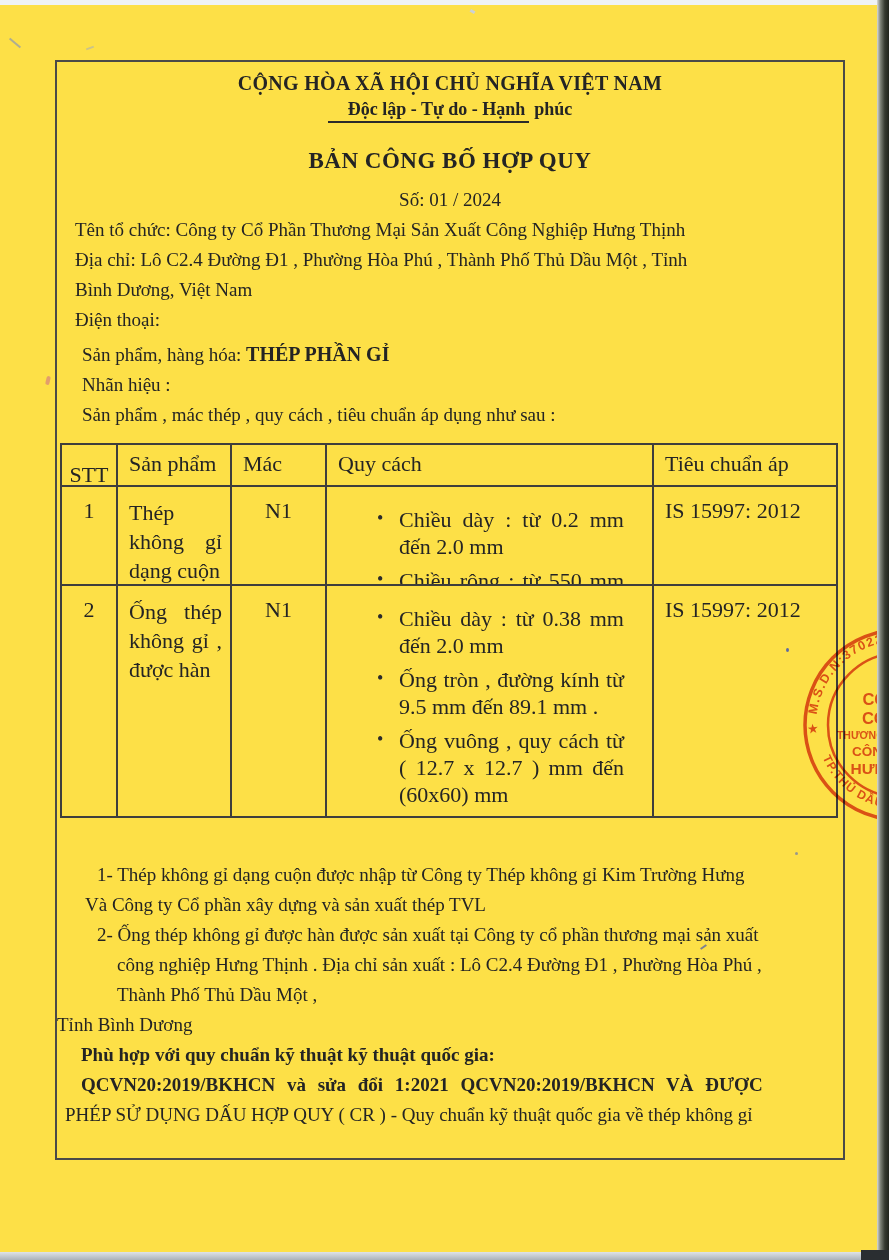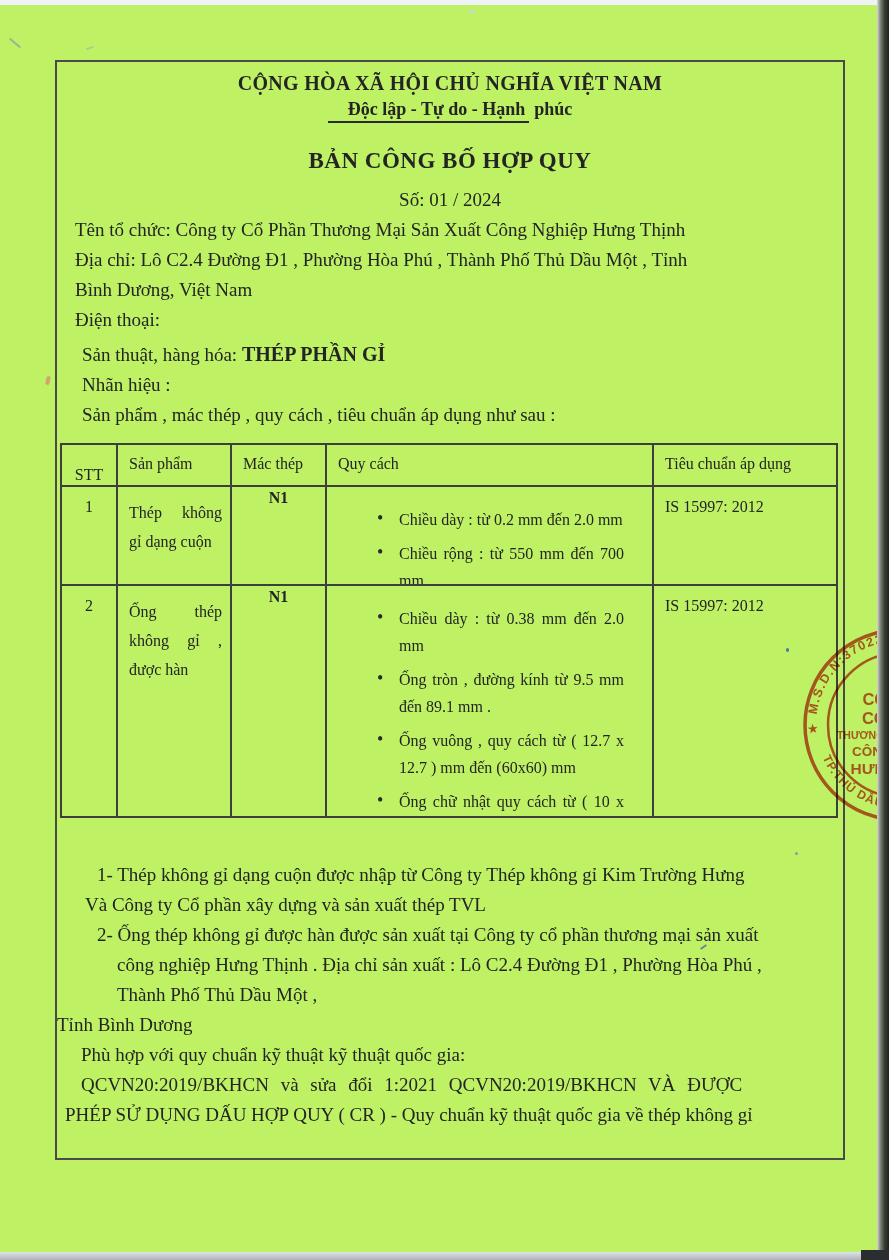--- a/index.html
+++ b/index.html
@@ -1,18 +1,18 @@
 <!DOCTYPE html>
 <html style="--stamp-red: #d84a35; --border-line: #3e3e3c; --text-ink: #242424;"><head>
 <meta charset="utf-8">
 <style>
   html,body { margin:0; padding:0; background:#ffffff; }
   .page {
     position:relative; width:889px; height:1260px; overflow:hidden;
-    background:#bef264; color:#242424;
+    background:#fde047; color:#242424;
     font-family:"Liberation Serif","DejaVu Serif",serif;
   }
   
   .scan-top-tint { position:absolute; top:0; left:0; right:0; height:5px; background:#eff3f5; }
   .scan-edge-right { position:absolute; right:0; top:0; width:12px; height:100%;
     background:linear-gradient(to right,#d8dad6 0%,#7a7f74 30%,#353a30 65%,#20241c 100%); }
   .scan-edge-bottom { position:absolute; left:0; bottom:0; width:100%; height:8px;
     background:linear-gradient(to bottom,#dfe3e7,#abb2b9); }
   .scan-corner { position:absolute; right:0; bottom:0; width:28px; height:10px; background:#2a2e31; }
   .pencil-1 { position:absolute; left:8px; top:42px; width:14px; height:2px; background:#9aa0a5; transform:rotate(40deg); opacity:.8; }
@@ -36,44 +36,44 @@
   .doc-number { position:absolute; left:0; right:0; top:127px; text-align:center; font-size:19px; }
 
   .body-block { position:absolute; left:0; top:153px; width:100%; box-sizing:border-box;
     padding-left:18px; font-size:19px; line-height:30px; white-space:nowrap; }
   .body-block .indent { margin-left:7px; }
   .body-block .gap-top { margin-top:4px; }
   .product-value { font-size:20px; font-weight:bold; }
 
   
   .spec-table { position:absolute; left:3px; top:381px; width:778px; box-sizing:border-box;
-    border:2px solid #3e3e3c; font-size:16px; }
+    border:2px solid #3e3e3c; font-size:22px; }
   .t-row { display:grid; grid-template-columns:56px 114px 95px 327px 1fr; border-bottom:2px solid #3e3e3c; }
   .t-row:last-child { border-bottom:none; }
   .t-cell { border-right:2px solid #3e3e3c; box-sizing:border-box; overflow:hidden; }
   .t-cell:last-child { border-right:none; }
   .t-head { height:40px; }
   .t-head .t-cell { line-height:37px; padding-left:11px; }
   .t-head .c-stt { padding-left:0; text-align:center; }
   .t-r1 { height:97px; }
   .t-r2 { height:230px; }
   .c-stt { text-align:center; padding-top:11px; }
   .c-product { padding:11px 8px 0 11px; text-align:justify; line-height:29px; }
-  .c-grade { text-align:center; padding-top:2px;font-weight:bold; }
+  .c-grade { text-align:center; padding-top:11px; }
   .c-specs { padding:11px 20px 0 36px; }
   .c-specs ul { margin:8px; padding:0; list-style:none; }
   .c-specs li { position:relative; padding-left:28px; text-align:justify; line-height:27px; margin-bottom:7px; }
   .c-specs li::before { content:"•"; position:absolute; left:6px; top:-1px; font-size:18px; color:#2b2b2b; }
   .c-standard { padding:11px 6px 0 11px; }
 
   
   .notes { position:absolute; left:0; top:798px; width:100%; box-sizing:border-box;
     font-size:19px; line-height:30px; white-space:nowrap; }
   .n-a { padding-left:40px; } .n-b { padding-left:28px; } .n-c { padding-left:60px; }
-  .n-d { padding-left:0; } .n-e { padding-left:24px; } .n-f { padding-left:8px; }
+  .n-d { padding-left:0; } .n-e { padding-left:24px;font-weight:bold; } .n-f { padding-left:8px; }
   .qcvn1 { word-spacing:7px; }
 
   
   .stamp-svg { position:absolute; left:760px; top:595px; width:129px; height:260px;
     mix-blend-mode:multiply; opacity:.9; color:var(--stamp-red,#d84a35); }
   .stamp-svg text { font-family:"Liberation Sans","DejaVu Sans",sans-serif; font-weight:bold; fill:currentColor; }
 </style>
 </head>
 <body>
 
@@ -90,21 +90,21 @@
 
     <div class="doc-title">BẢN CÔNG BỐ HỢP QUY</div>
     <div class="doc-number">Số: 01 / 2024</div>
 
     <div class="body-block">
       <div>Tên tổ chức: Công ty Cổ Phần Thương Mại Sản Xuất Công Nghiệp Hưng Thịnh</div>
       <div>Địa chỉ: Lô C2.4 Đường Đ1 , Phường Hòa Phú , Thành Phố Thủ Dầu Một , Tỉnh</div>
       <div>Bình Dương, Việt Nam</div>
       <div>Điện thoại:</div>
       <div class="indent gap-top">
-        <span>Sản thuật, hàng hóa:</span>
+        <span>Sản phẩm, hàng hóa:</span>
         <span class="product-value">THÉP PHẦN GỈ</span>
       </div>
       <div class="indent">Nhãn hiệu :</div>
       <div class="indent">Sản phẩm , mác thép , quy cách , tiêu chuẩn áp dụng như sau :</div>
     </div>
 
     <div class="spec-table">
       <div class="t-row t-head">
         <div class="t-cell c-stt">STT</div>
         <div class="t-cell">Sản phẩm</div>

